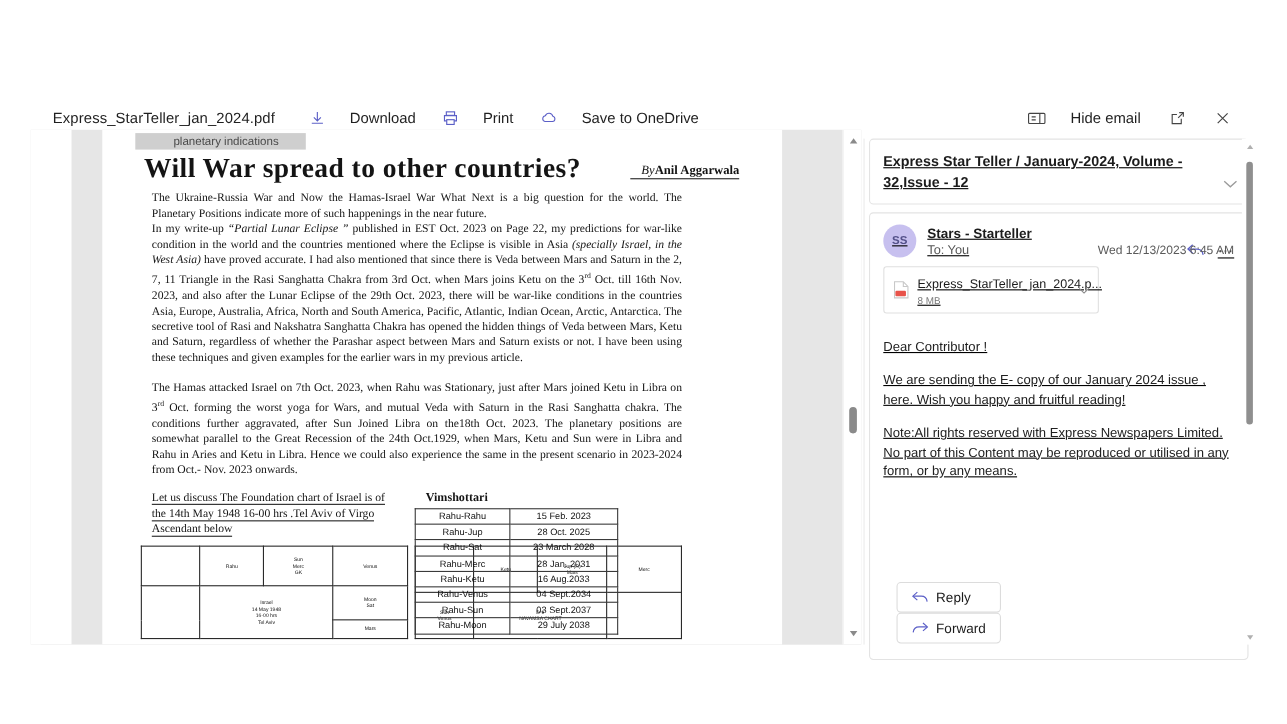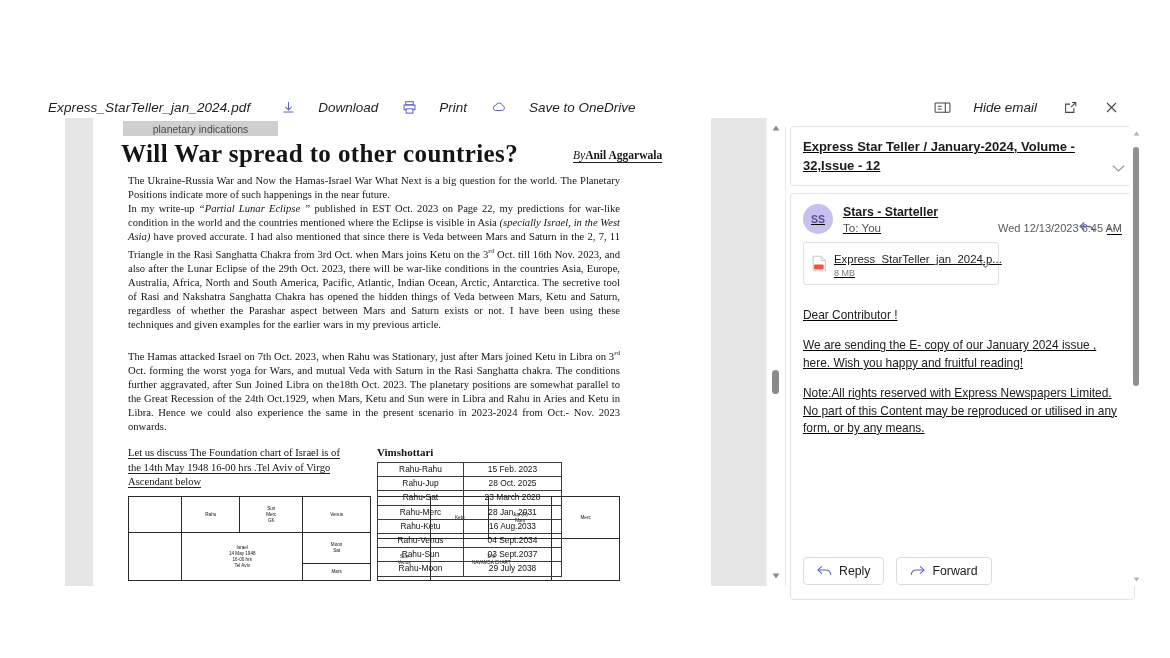--- a/index.html
+++ b/index.html
@@ -8,21 +8,21 @@
     background: #ffffff;
     font-family: "Liberation Sans", sans-serif;
     overflow: hidden;
   }
   #app { position: relative; width: 1170px; height: 658px; background: #fff; }
 
   
   .toolbar {
     position: absolute; left: 0; top: 90px; width: 1170px; height: 35px;
     background: #ffffff;
-    display: flex; align-items: center; font-style: italic;
+    display: flex; align-items: center;
   }
   .tb-filename {
     margin-left: 48px; font-size: 13.5px; color: #1f1f1f; letter-spacing: .1px;
     white-space: nowrap;
   }
   .tb-btn {
     display: flex; align-items: center; gap: 22px;
     font-size: 13.5px; color: #1f1f1f; cursor: pointer;
     padding: 3px 5px; border-radius: 3px; white-space: nowrap;
   }
@@ -57,21 +57,21 @@
   }
   .pdf-scroll .arr { position: absolute; left: 0; width: 17px; height: 16px; display:flex; align-items:center; justify-content:center; }
   .pdf-scroll .arr.up { top: 2px; }
   .pdf-scroll .arr.dn { bottom: 2px; }
   .pdf-scroll .thumb {
     position: absolute; left: 5px; top: 252px; width: 7px; height: 24px;
     background: #8a8a8a; border-radius: 4px;
   }
 
   
-  .pp { position: absolute; font-family: "Liberation Serif", serif; color: #141414; }
+  .pp { position: absolute; font-family: "Liberation Serif", serif; color: #141414; padding-left: 10px; }
   .kicker {
     left: 30px; top: 3px; width: 155px; height: 15px;
     background: #cfcfcf; font-size: 10.5px; color: #4a4a4a;
     font-family: "Liberation Sans", sans-serif;
     display: flex; align-items: center; justify-content: center;
     overflow: hidden;
   }
   .headline {
     left: 28px; top: 22px; width: 430px;
     font-size: 25px; font-weight: bold; letter-spacing: .4px;
@@ -178,21 +178,21 @@
   .attach-size { font-size: 9px; color: #777; margin-top: 1px; }
   .attach-chev { position: absolute; right: 7px; top: 12px; color: #888; }
 
   .body-txt {
     margin-top: 22px; font-size: 11.9px; line-height: 17.4px; color: #212121;
   }
   .body-txt p { margin-bottom: 13px; }
   .body-txt p:last-child { margin-bottom: 0; }
   .maillink { color: #0f6cbd; text-decoration: underline; cursor: pointer; }
 
-  .btn-row { position: absolute; left: 12px; bottom: 14px; display: flex; gap: 12px; }
+  .btn-row { position: absolute; left: 24px; bottom: 14px; display: flex; gap: 0; flex-direction: column; }
   .pill {
     display: flex; align-items: center; gap: 7px;
     border: 1px solid #dcdcdc; border-radius: 4px; background: #fff;
     padding: 6px 13px; font-size: 12.3px; color: #1b1b1b; cursor: pointer;
   }
   .pill .ico { color: #5b5fc7; }
 
   
   .outer-scroll {
     position: absolute; left: 1129px; top: 126px; width: 14px; height: 460px;

